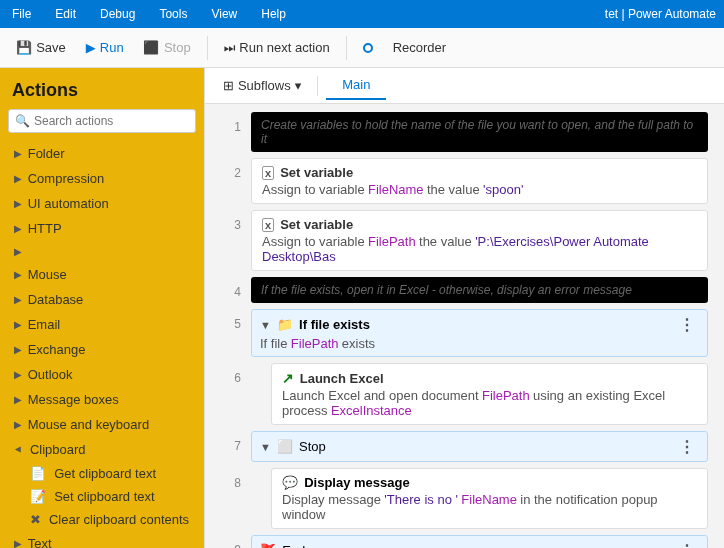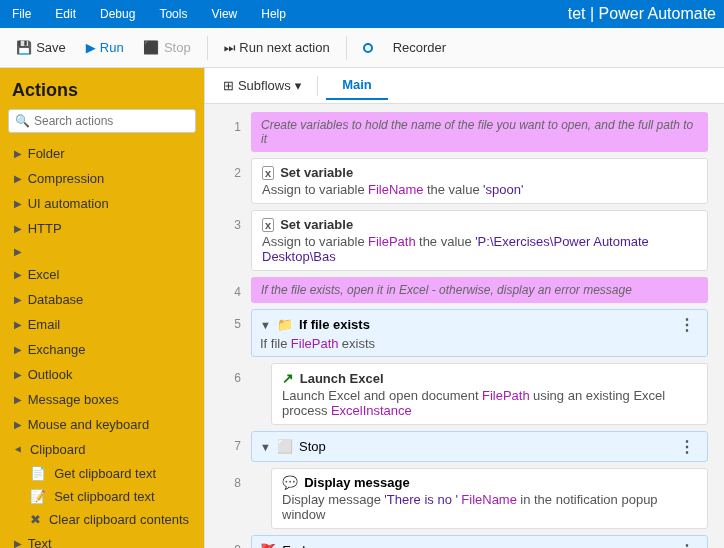--- a/index.html
+++ b/index.html
@@ -10,21 +10,21 @@
       background: #0078d4;
       color: white;
       display: flex;
       align-items: center;
       justify-content: space-between;
       height: 28px;
       padding: 0 8px;
     }
     .menu-bar-left { display: flex; gap: 16px; text-align: center; }
     .menu-bar-left span { cursor: pointer; font-size: 12px; padding: 2px 4px; }
-    .menu-bar-right { font-size: 16px; }
+    .menu-bar-right { font-size: 12px; }
 
     
     .toolbar {
       background: #fafafa;
       border-bottom: 1px solid #ddd;
       display: flex;
       align-items: center;
       height: 40px;
       padding: 0 8px;
       gap: 4px;
@@ -115,21 +115,21 @@
     .subflows-btn {
       display: flex; align-items: center; gap: 4px;
       padding: 4px 8px; border: none; background: transparent;
       cursor: pointer; font-size: 13px; color: #333; border-radius: 3px;
     }
     .tab-divider-v { width: 1px; height: 20px; background: #ddd; margin: 0 4px; }
     .tab {
       padding: 6px 16px; cursor: pointer; color: #333; border-bottom: 2px solid transparent;
       font-size: 13px;
     }
-    .tab.active { border-bottom: 2px solid #0078d4; color: #0078d4; font-weight: 700; }
+    .tab.active { border-bottom: 2px solid #0078d4; color: #0078d4; font-weight: 400; }
 
     
     .flow-canvas {
       flex: 1;
       overflow-y: auto;
       padding: 8px 16px;
     }
 
     .flow-row {
       display: flex;
@@ -148,21 +148,21 @@
     .flow-item {
       flex: 1;
       background: #fff;
       border: 1px solid #ddd;
       border-radius: 3px;
       padding: 6px 10px;
       font-size: 12px;
       color: #333;
     }
     .flow-item.comment {
-      background: #f0abfc;
+      background: #000000;
       border: none;
       color: #666;
       font-style: italic;
       font-size: 12px;
       padding: 6px 10px;
     }
     .flow-item-header {
       display: flex; align-items: center; gap: 6px;
       font-weight: 600; font-size: 13px; margin-bottom: 2px;
     }
@@ -273,21 +273,21 @@
       </div>
       <div class="sidebar-item">
         <span class="chevron">▶</span>
         <span>HTTP</span>
       </div>
       <div class="sidebar-item">
         <span class="chevron">▶</span>
       </div>
       <div class="sidebar-item">
         <span class="chevron">▶</span>
-        <span>Excel</span>
+        <span>Mouse</span>
       </div>
       <div class="sidebar-item">
         <span class="chevron">▶</span>
         <span>Database</span>
       </div>
       <div class="sidebar-item">
         <span class="chevron">▶</span>
         <span>Email</span>
       </div>
       <div class="sidebar-item">

